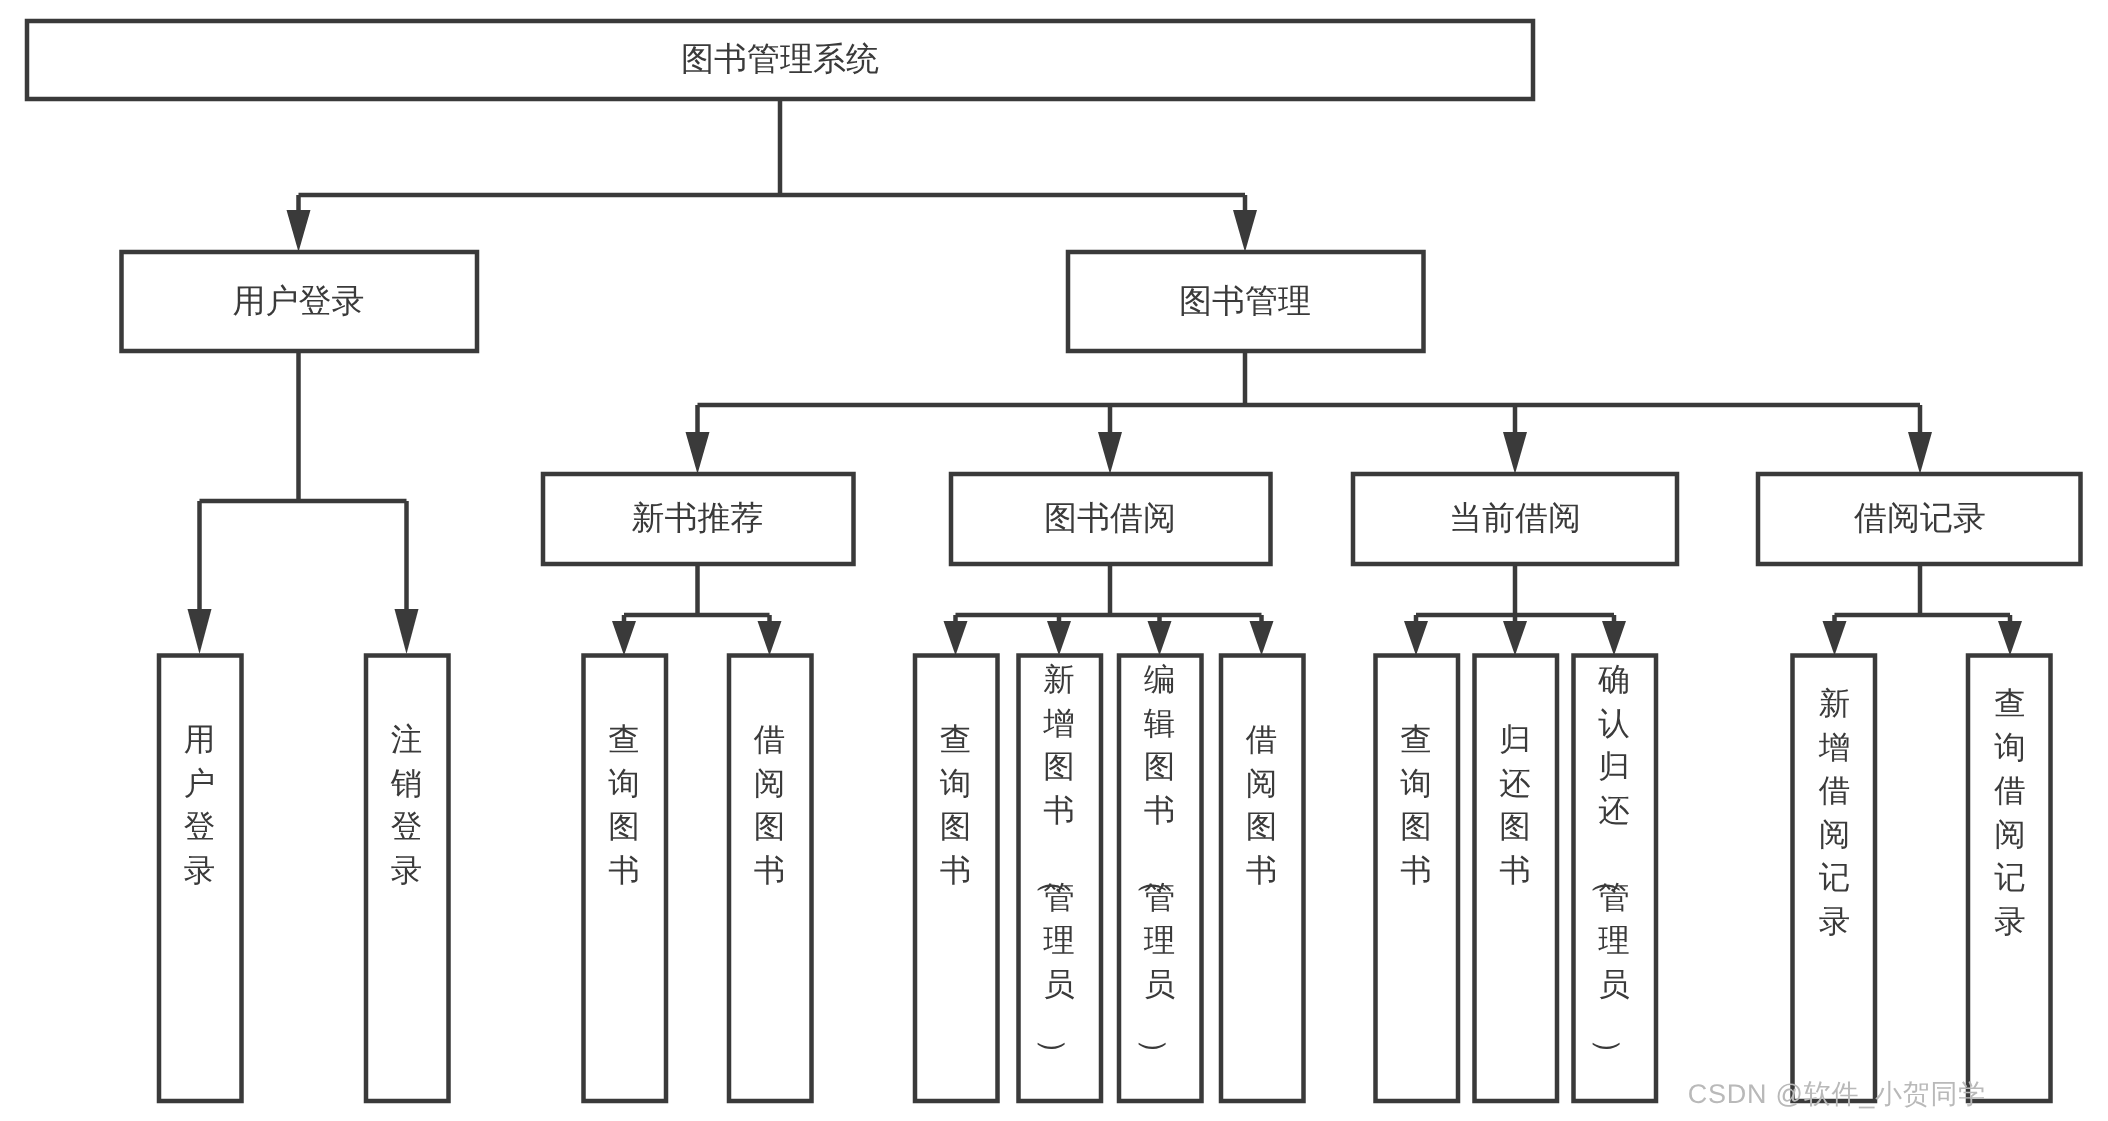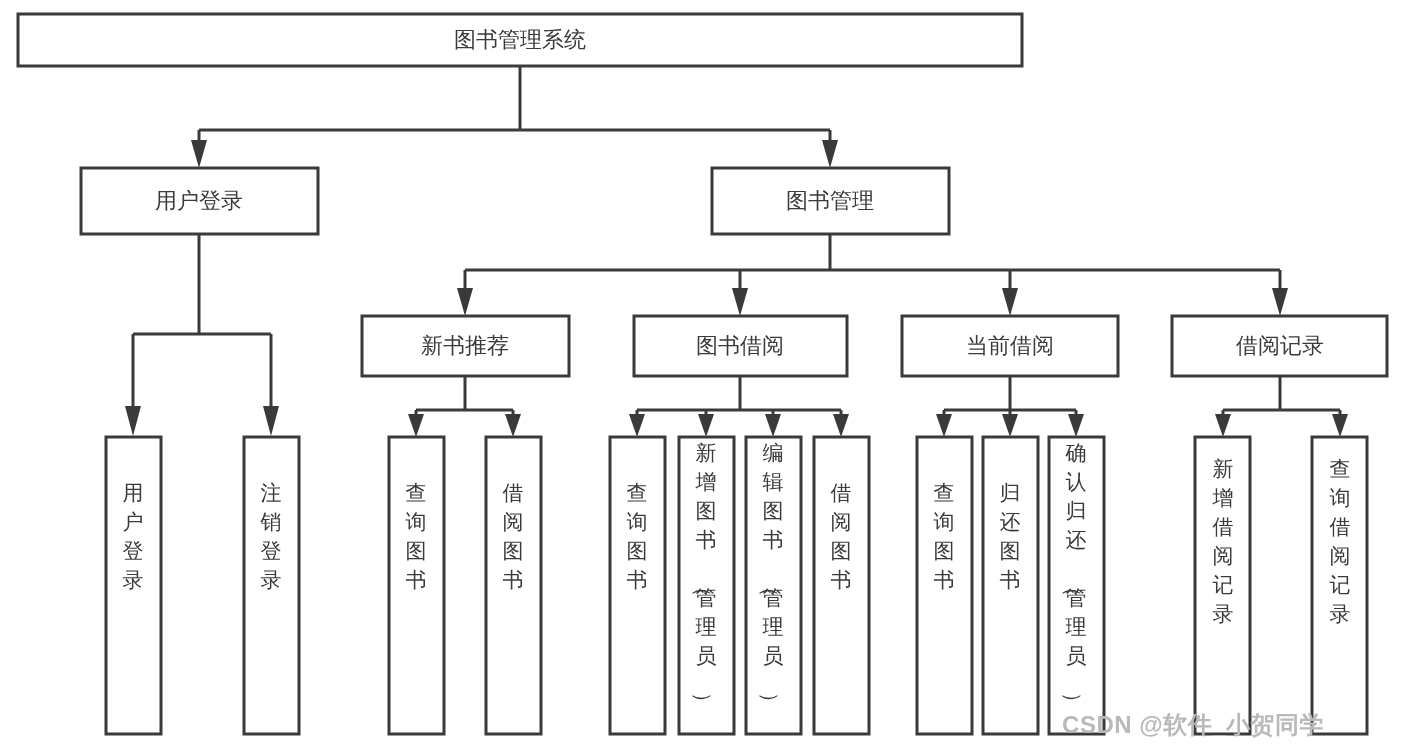--- a/index.html
+++ b/index.html
@@ -52,26 +52,25 @@
     font-family: "Liberation Sans", "DejaVu Sans", sans-serif;
     fill: #3a3a3a;
     font-size: 21px;
     text-anchor: middle;
   }
   .watermark {
     position: absolute;
     right: 8px;
     bottom: 6px;
     font-family: "Liberation Sans", "DejaVu Sans", sans-serif;
-    font-size: 24px;
+    font-size: 18px;
     color: #b9b9b9;
     letter-spacing: 0.5px;
     white-space: nowrap;
     pointer-events: none;
-    font-weight: bold;
   }
 </style>
 </head>
 <body>
 
 <div id="diagram-root">
 
   <svg id="tree-svg" viewBox="0 0 1405 747" xmlns="http://www.w3.org/2000/svg">
 
     <g>

